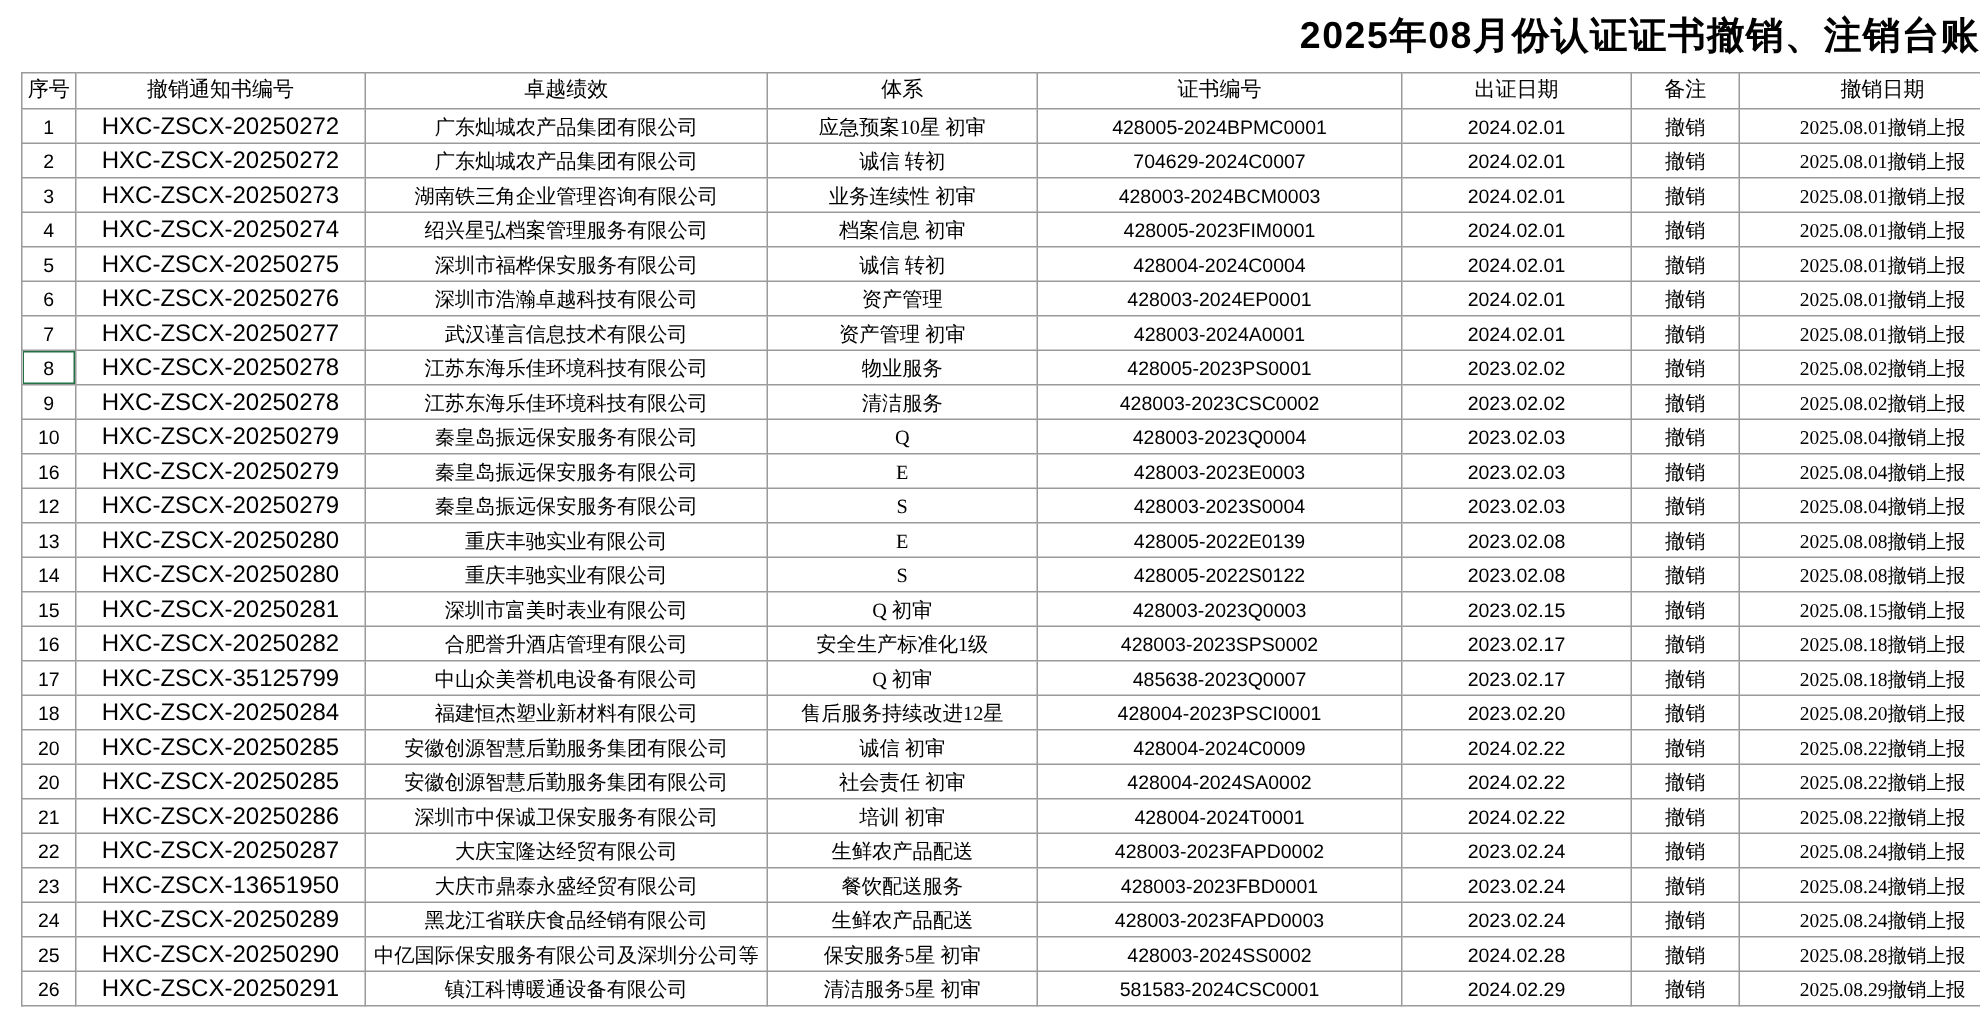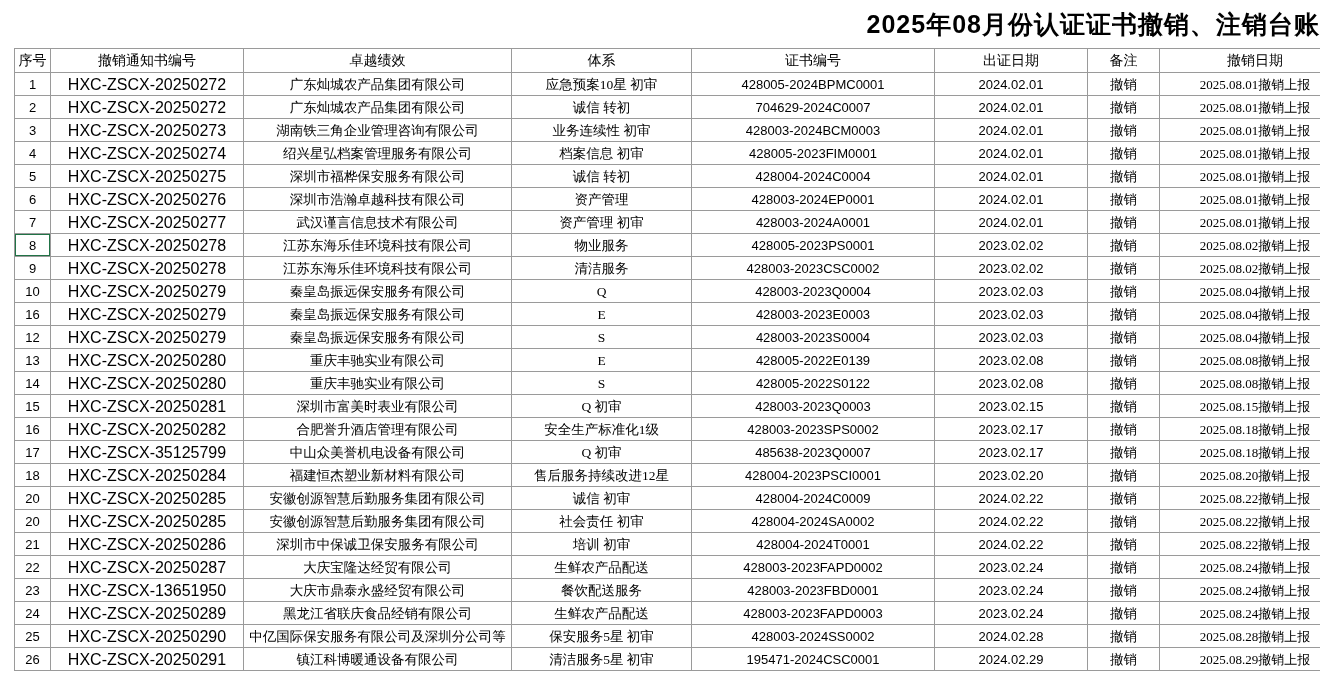--- a/index.html
+++ b/index.html
@@ -357,21 +357,21 @@
           <td class="cell-cert">428003-2024SS0002</td>
           <td class="cell-date">2024.02.28</td>
           <td class="cell-remark">撤销</td>
           <td class="cell-revdate">2025.08.28撤销上报</td>
         </tr>
         <tr>
           <td class="cell-idx cell-idx">26</td>
           <td class="cell-notice">HXC-ZSCX-20250291</td>
           <td class="cell-company">镇江科博暖通设备有限公司</td>
           <td class="cell-sys">清洁服务5星  初审</td>
-          <td class="cell-cert">195471-2024CSC0001</td>
+          <td class="cell-cert">581583-2024CSC0001</td>
           <td class="cell-date">2024.02.29</td>
           <td class="cell-remark">撤销</td>
           <td class="cell-revdate">2025.08.29撤销上报</td>
         </tr>
       </tbody>
   </table>
 
 </div>
 
 </body></html>

